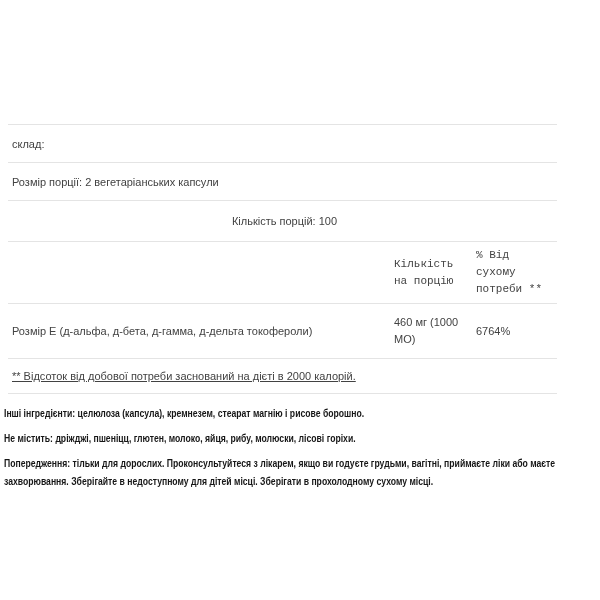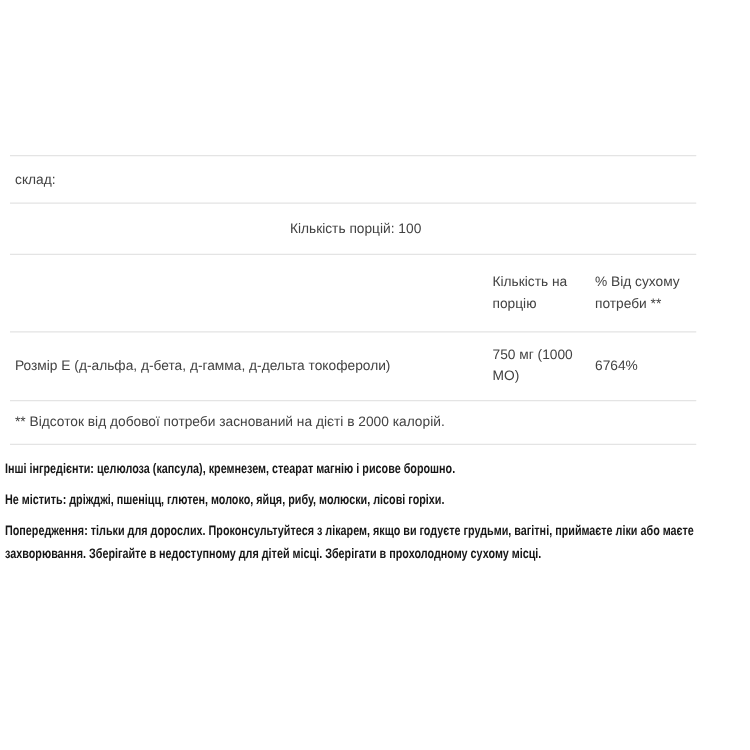--- a/index.html
+++ b/index.html
@@ -29,26 +29,26 @@
   .row .cell-text { padding-left: 4px; }
   .row-simple-1 { height: 38px; }
   .row-simple-2 { height: 38px; }
   .row-simple-3 { height: 41px; justify-content: center; }
   .row-grid {
     display: grid;
     grid-template-columns: 386px 82px 81px;
     align-items: center;
     border-bottom: 1px solid #e4e4e4;
   }
-  .row-header { height: 62px; line-height: 17px; }
+  .row-header { height: 62px; line-height: 17px; font-family: Liberation Mono, monospace; }
   .row-nutrient { height: 55px; line-height: 17px; }
   .col-name { padding-left: 4px; padding-right: 10px; }
   .col-amount { padding-right: 6px; }
   .col-dv { padding-right: 2px; }
-  .row-footnote { height: 35px; }
+  .row-footnote { height: 35px; text-decoration: underline; }
 
   
   .notes {
     margin: 10px 0 0 4px;
     width: 745px;
     transform: scaleX(0.785);
     transform-origin: 0 0;
     font-weight: bold;
     font-size: 11px;
     line-height: 18px;
@@ -61,34 +61,37 @@
 
 <div class="page">
   <div class="spacer-top"></div>
 
   <div class="supp-table">
 
     <div class="row row-simple-1">
       <span class="cell-text">склад:</span>
     </div>
 
+    <div class="row row-simple-2">
+      <span class="cell-text">Розмір порції: 2 вегетаріанських капсули</span>
+    </div>
 
     <div class="row row-simple-3">
       <span class="cell-text">Кількість порцій: 100</span>
     </div>
 
     <div class="row-grid row-header">
       <span class="col-name"></span>
       <span class="col-amount">Кількість на порцію</span>
       <span class="col-dv">% Від сухому потреби **</span>
     </div>
 
     <div class="row-grid row-nutrient">
       <span class="col-name">Розмір E (д-альфа, д-бета, д-гамма, д-дельта токофероли)</span>
-      <span class="col-amount">750 мг (1000 МО)</span>
+      <span class="col-amount">460 мг (1000 МО)</span>
       <span class="col-dv">6764%</span>
     </div>
 
     <div class="row row-footnote">
       <span class="cell-text">** Відсоток від добової потреби заснований на дієті в 2000 калорій.</span>
     </div>
 
   </div>
 
   <div class="notes">

